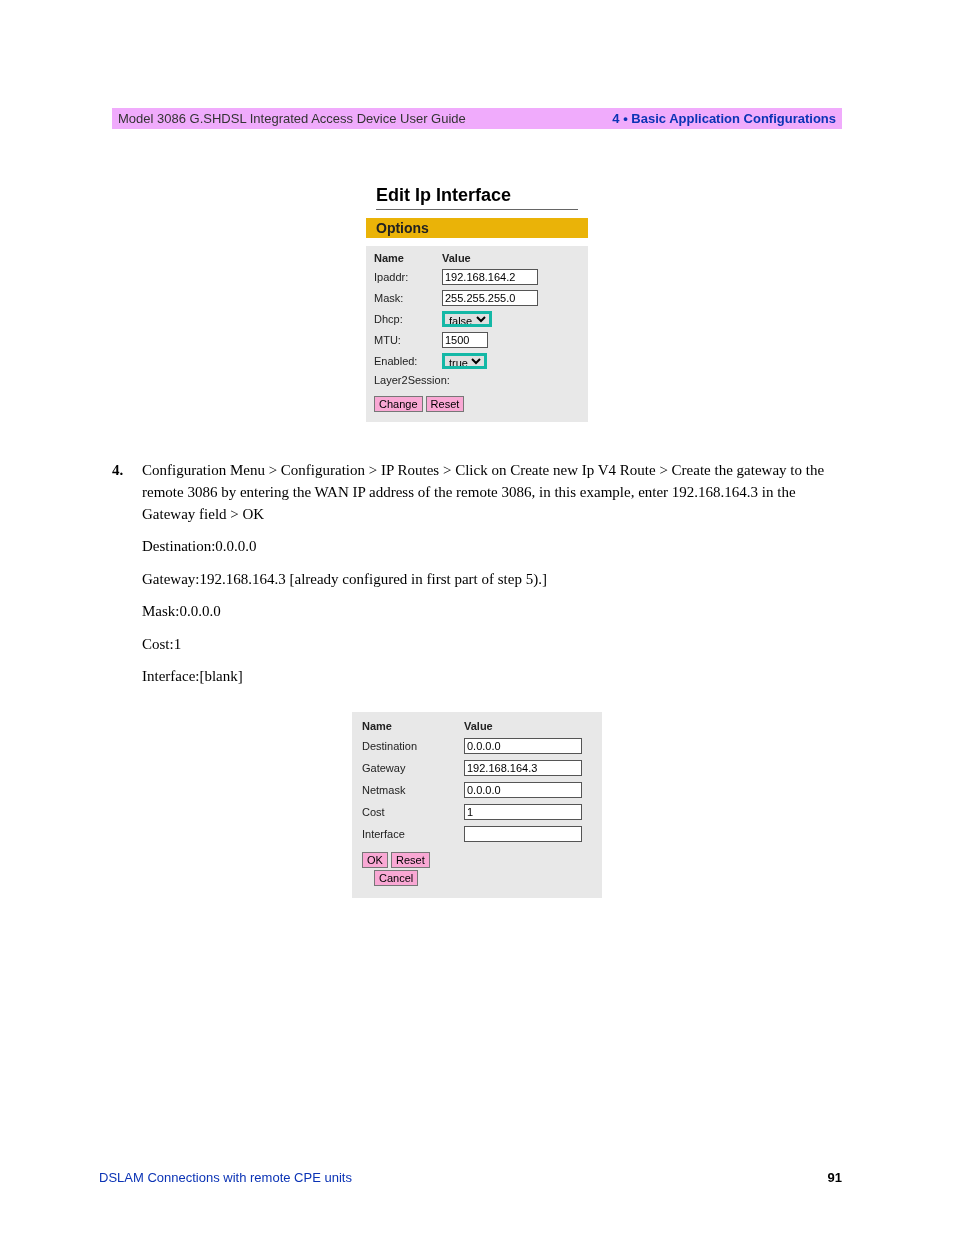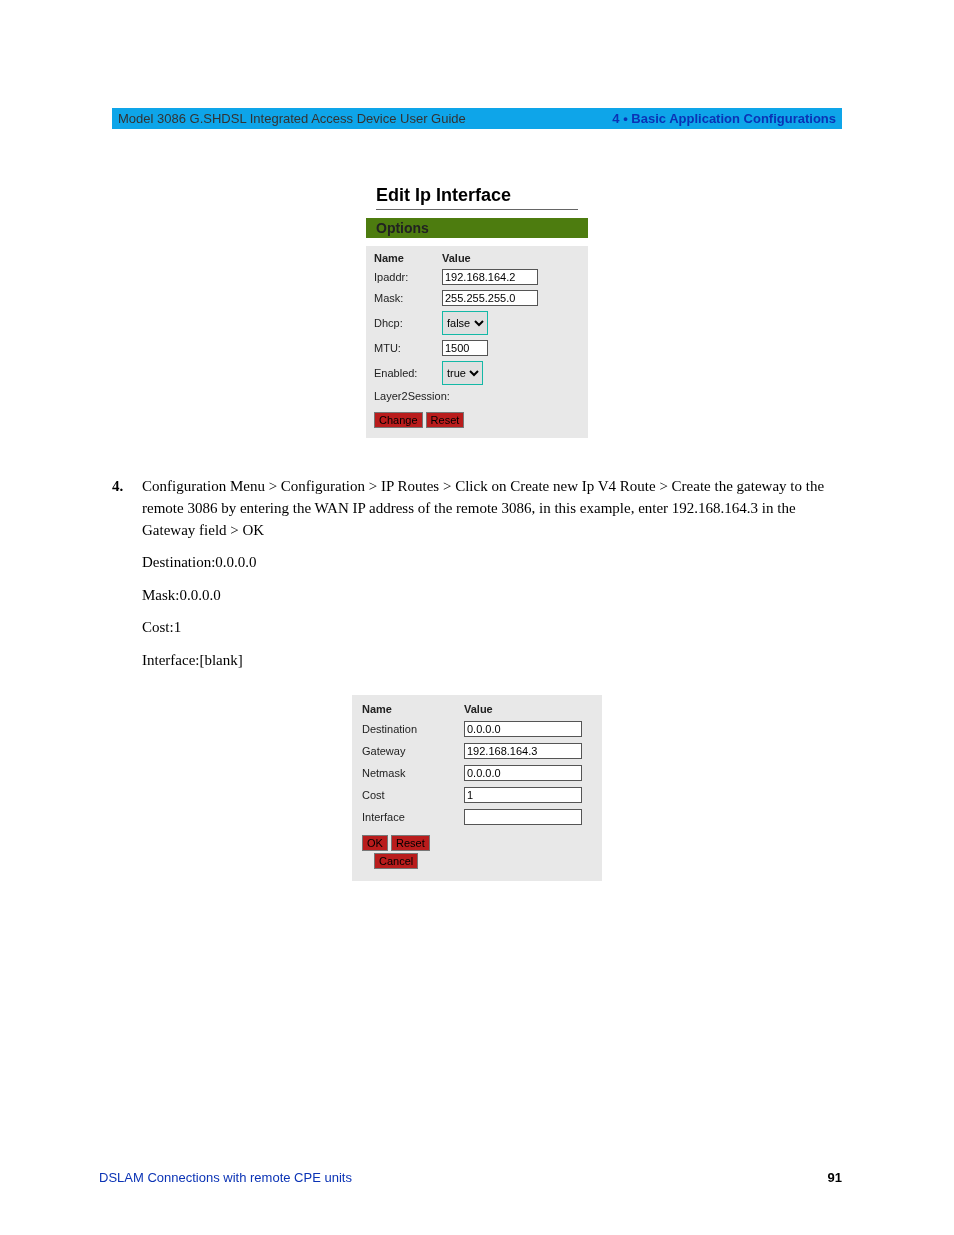--- a/index.html
+++ b/index.html
@@ -11,21 +11,21 @@
     color: #000;
   }
   .page {
     width: 954px;
     height: 1235px;
     position: relative;
     box-sizing: border-box;
     padding: 108px 112px 0 112px;
   }
   .header-band {
-    background: #0ea5e9;
+    background: #f0abfc;
     padding: 3px 6px 3px 6px;
     display: flex;
     justify-content: space-between;
     align-items: baseline;
     font-family: Arial, Helvetica, sans-serif;
     font-size: 13px;
   }
   .header-left { color: #333; }
   .header-right {
     color: #0b33b5;
@@ -44,41 +44,41 @@
     margin-top: 50px;
   }
   
   .fig1 { width: 202px; padding: 6px 10px 12px 10px; background:#fff;}
   .fig1 .title {
     font-size: 18px; font-weight: bold; color:#000;
     border-bottom:1px solid #666; padding-bottom:3px; margin-bottom:8px;
     font-family: Verdana, Arial, sans-serif;
   }
   .fig1 .options-hdr {
-    font-size: 14px; font-weight: bold; background:#4d7c0f;
+    font-size: 14px; font-weight: bold; background:#eab308;
     padding:2px 0 2px 2px; margin: 0 -10px 8px -10px;
     text-indent:8px;
   }
   .fig1 .panel { background:#e8e8e8; padding:6px 8px 10px 8px; margin:0 -10px -12px -10px; font-size:11px;}
   .fig1 .row { display:flex; align-items:center; margin-bottom:5px;}
   .fig1 .lab { width:68px; }
   .fig1 .hdr { font-weight:bold; }
   .fig1 input[type="text"]{
     font-size:11px; height:14px; width:90px; border:1px solid #555; background:#fff; padding:0 2px;
     font-family: Arial, sans-serif;
   }
   .fig1 select{
-    font-size:11px; height:24px; border:1px solid #14b8a6; background:#e0e0e0;
+    font-size:11px; height:16px; border:3px solid #14b8a6; background:#e0e0e0;
     font-family: Arial, sans-serif;
   }
   .fig1 .btns { margin-top:10px; }
   .fig1 .btns button,
   .fig2 .btns button {
     font-size:11px; font-family: Arial, sans-serif;
-    background:#b91c1c; border:1px solid #777; padding:0 4px; height:16px; line-height:14px; cursor:pointer;
+    background:#f9a8d4; border:1px solid #777; padding:0 4px; height:16px; line-height:14px; cursor:pointer;
   }
   
   .body-block { margin-top: 38px; }
   .step {
     display: flex;
     margin-bottom: 4px;
     line-height: 1.45;
   }
   .step-num { width: 30px; font-weight: bold; flex:none;}
   .step-text { flex:1; }
@@ -164,20 +164,21 @@
       </div>
     </div>
   </div>
 
   <div class="body-block">
     <div class="step">
       <div class="step-num">4.</div>
       <div class="step-text">Configuration Menu &gt; Configuration &gt; IP Routes &gt; Click on Create new Ip V4 Route &gt; Create the gateway to the remote 3086 by entering the WAN IP address of the remote 3086, in this example, enter 192.168.164.3 in the Gateway field &gt; OK</div>
     </div>
     <div class="sub">Destination:0.0.0.0</div>
+    <div class="sub">Gateway:192.168.164.3  [already configured in first part of step 5).]</div>
     <div class="sub">Mask:0.0.0.0</div>
     <div class="sub">Cost:1</div>
     <div class="sub">Interface:[blank]</div>
   </div>
 
   <div class="fig-wrap">
     <div class="fig fig2">
       <div class="panel">
         <div class="row">
           <span class="lab hdr">Name</span>

